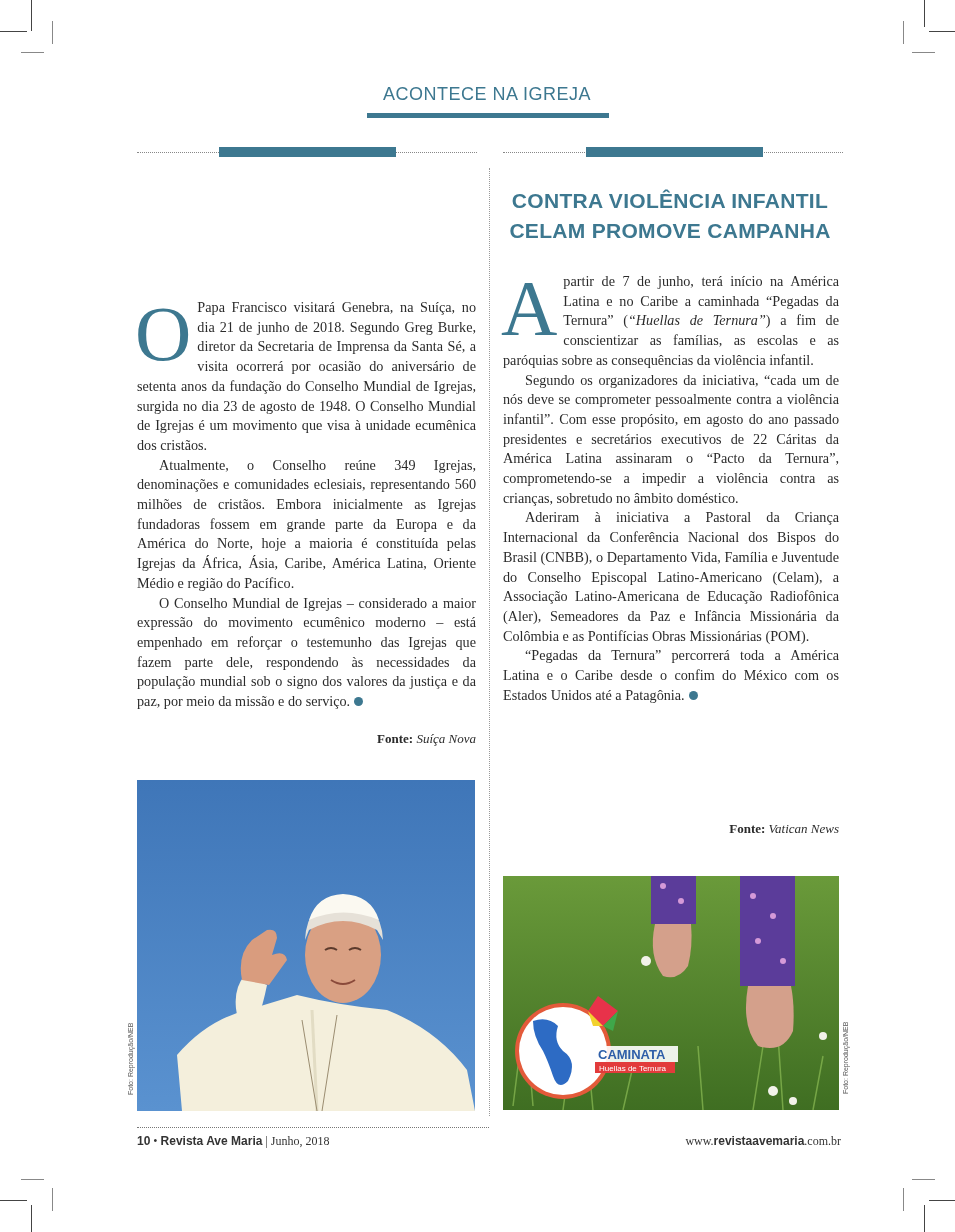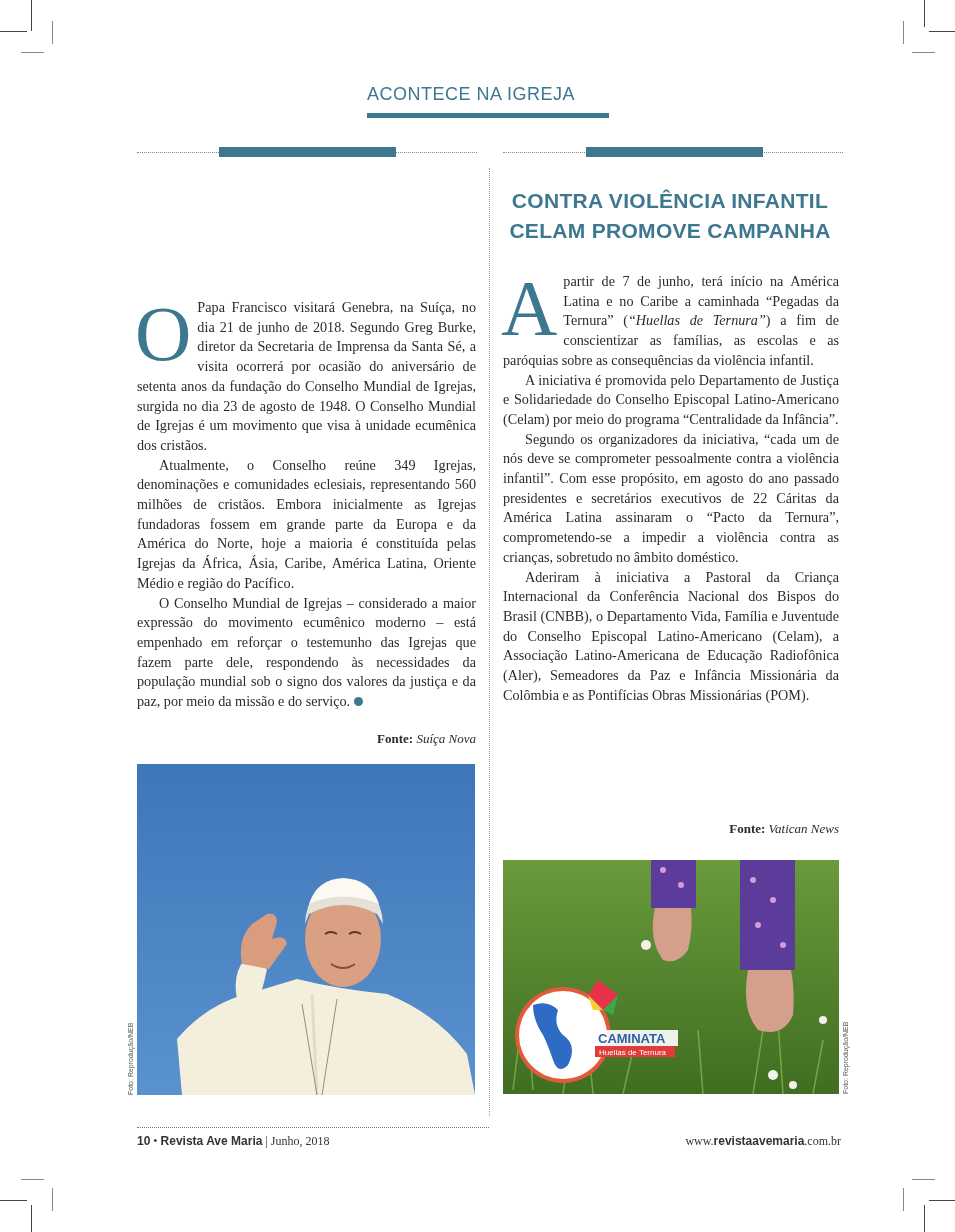--- a/index.html
+++ b/index.html
@@ -1,40 +1,40 @@
 <!DOCTYPE html>
 <html><head>
 <meta charset="utf-8">
 <style>
   html, body { margin: 0; padding: 0; }
   body { width: 955px; height: 1232px; background: #ffffff; position: relative; overflow: hidden; font-family: "Liberation Serif", serif; color: #2b2b2b; }
   .crop { position: absolute; background: #444; }
   .crop.light { background: #888; }
 
-  .section-header { position: absolute; left: 350px; top: 84px; width: 242px; text-align: center; }
+  .section-header { position: absolute; left: 366px; top: 84px; width: 242px; text-align: center; }
   .section-title { font-family: "Liberation Sans", sans-serif; font-size: 18px; color: #3d7890; letter-spacing: 0.5px; font-weight: normal; }
   .section-bar { position: absolute; left: 367px; top: 113px; width: 242px; height: 5px; background: #3d7890; }
 
   .rule-dots { position: absolute; height: 0; border-top: 1px dotted #888; }
   .rule-block { position: absolute; height: 10px; background: #3d7890; top: 147px; }
   .col-divider { position: absolute; left: 489px; top: 168px; height: 948px; border-left: 1px dotted #999; }
 
   .headline { position: absolute; font-family: "Liberation Sans", sans-serif; font-weight: bold; color: #3d7890; text-align: center; font-size: 21px; line-height: 30px; letter-spacing: 0.3px; }
 
   .article { position: absolute; font-size: 14.2px; line-height: 19.7px; text-align: justify; }
   .article p { margin: 0; text-indent: 22px; }
   .article p.first { text-indent: 0; }
   .dropcap { float: left; font-size: 78px; line-height: 60px; color: #3d7890; margin: 0 6px 0 -2px; padding-top: 6px; font-family: "Liberation Serif", serif; }
   .endmark { display: inline-block; width: 9px; height: 9px; border-radius: 50%; background: #3d7890; margin-left: 4px; vertical-align: 0px; }
 
   .source { position: absolute; font-size: 13px; text-align: right; }
   .source b { font-weight: bold; }
   .source i { font-style: italic; }
 
-  .photo { position: absolute; overflow: hidden; }
+  .photo { position: absolute; overflow: hidden; margin-top: 16px; }
   .credit { position: absolute; font-family: "Liberation Sans", sans-serif; font-size: 7px; color: #555; transform: rotate(-90deg); transform-origin: left top; white-space: nowrap; }
 
   .footer-dots { position: absolute; left: 137px; top: 1127px; width: 352px; border-top: 1px dotted #777; }
   .footer-left { position: absolute; left: 137px; top: 1134px; font-size: 12px; color: #333; }
   .footer-left .brand { font-family: Liberation Sans, sans-serif; font-weight: bold; }
   .footer-right { position: absolute; right: 114px; top: 1134px; font-size: 12px; color: #333; }
   .footer-right b { font-family: "Liberation Sans", sans-serif; }
 </style>
 </head>
 <body>
@@ -114,23 +114,23 @@
 </div>
 <div class="credit" style="left:127px;top:1095px;">Foto: Reprodução/NEB</div>
 
 <div class="headline" style="left:500px;top:186px;width:340px;">
   <div>CONTRA VIOLÊNCIA INFANTIL</div>
   <div>CELAM PROMOVE CAMPANHA</div>
 </div>
 
 <div class="article" style="left:503px;top:272px;width:336px;">
   <p class="first"><span class="dropcap">A</span><span> partir de 7 de junho, terá início na América Latina e no Caribe a caminhada “Pegadas da Ternura” (</span><i>“Huellas de Ternura”</i><span>) a fim de conscientizar as famílias, as escolas e as paróquias sobre as consequências da violência infantil.</span></p>
-  <p>A iniciativa é promovida pelo Departamento de Justiça e Solidariedade do Conselho Episcopal Latino-Americano (Celam) por meio do programa “Centralidade da Infância”.</p>
   <p>Segundo os organizadores da iniciativa, “cada um de nós deve se comprometer pessoalmente contra a violência infantil”. Com esse propósito, em agosto do ano passado presidentes e secretários executivos de 22 Cáritas da América Latina assinaram o “Pacto da Ternura”, comprometendo-se a impedir a violência contra as crianças, sobretudo no âmbito doméstico.</p>
   <p>Aderiram à iniciativa a Pastoral da Criança Internacional da Conferência Nacional dos Bispos do Brasil (CNBB), o Departamento Vida, Família e Juventude do Conselho Episcopal Latino-Americano (Celam), a Associação Latino-Americana de Educação Radiofônica (Aler), Semeadores da Paz e Infância Missionária da Colômbia e as Pontifícias Obras Missionárias (POM).</p>
+  <p><span>“Pegadas da Ternura” percorrerá toda a América Latina e o Caribe desde o confim do México com os Estados Unidos até a Patagônia.</span><span class="endmark"></span></p>
 </div>
 
 <div class="source" style="left:503px;top:821px;width:336px;">
   <b>Fonte:</b>
   <i>Vatican News</i>
 </div>
 
 <div class="photo" style="left:503px;top:860px;width:336px;height:234px;">
   <svg width="336" height="234" viewBox="0 0 336 234">
     <defs>

